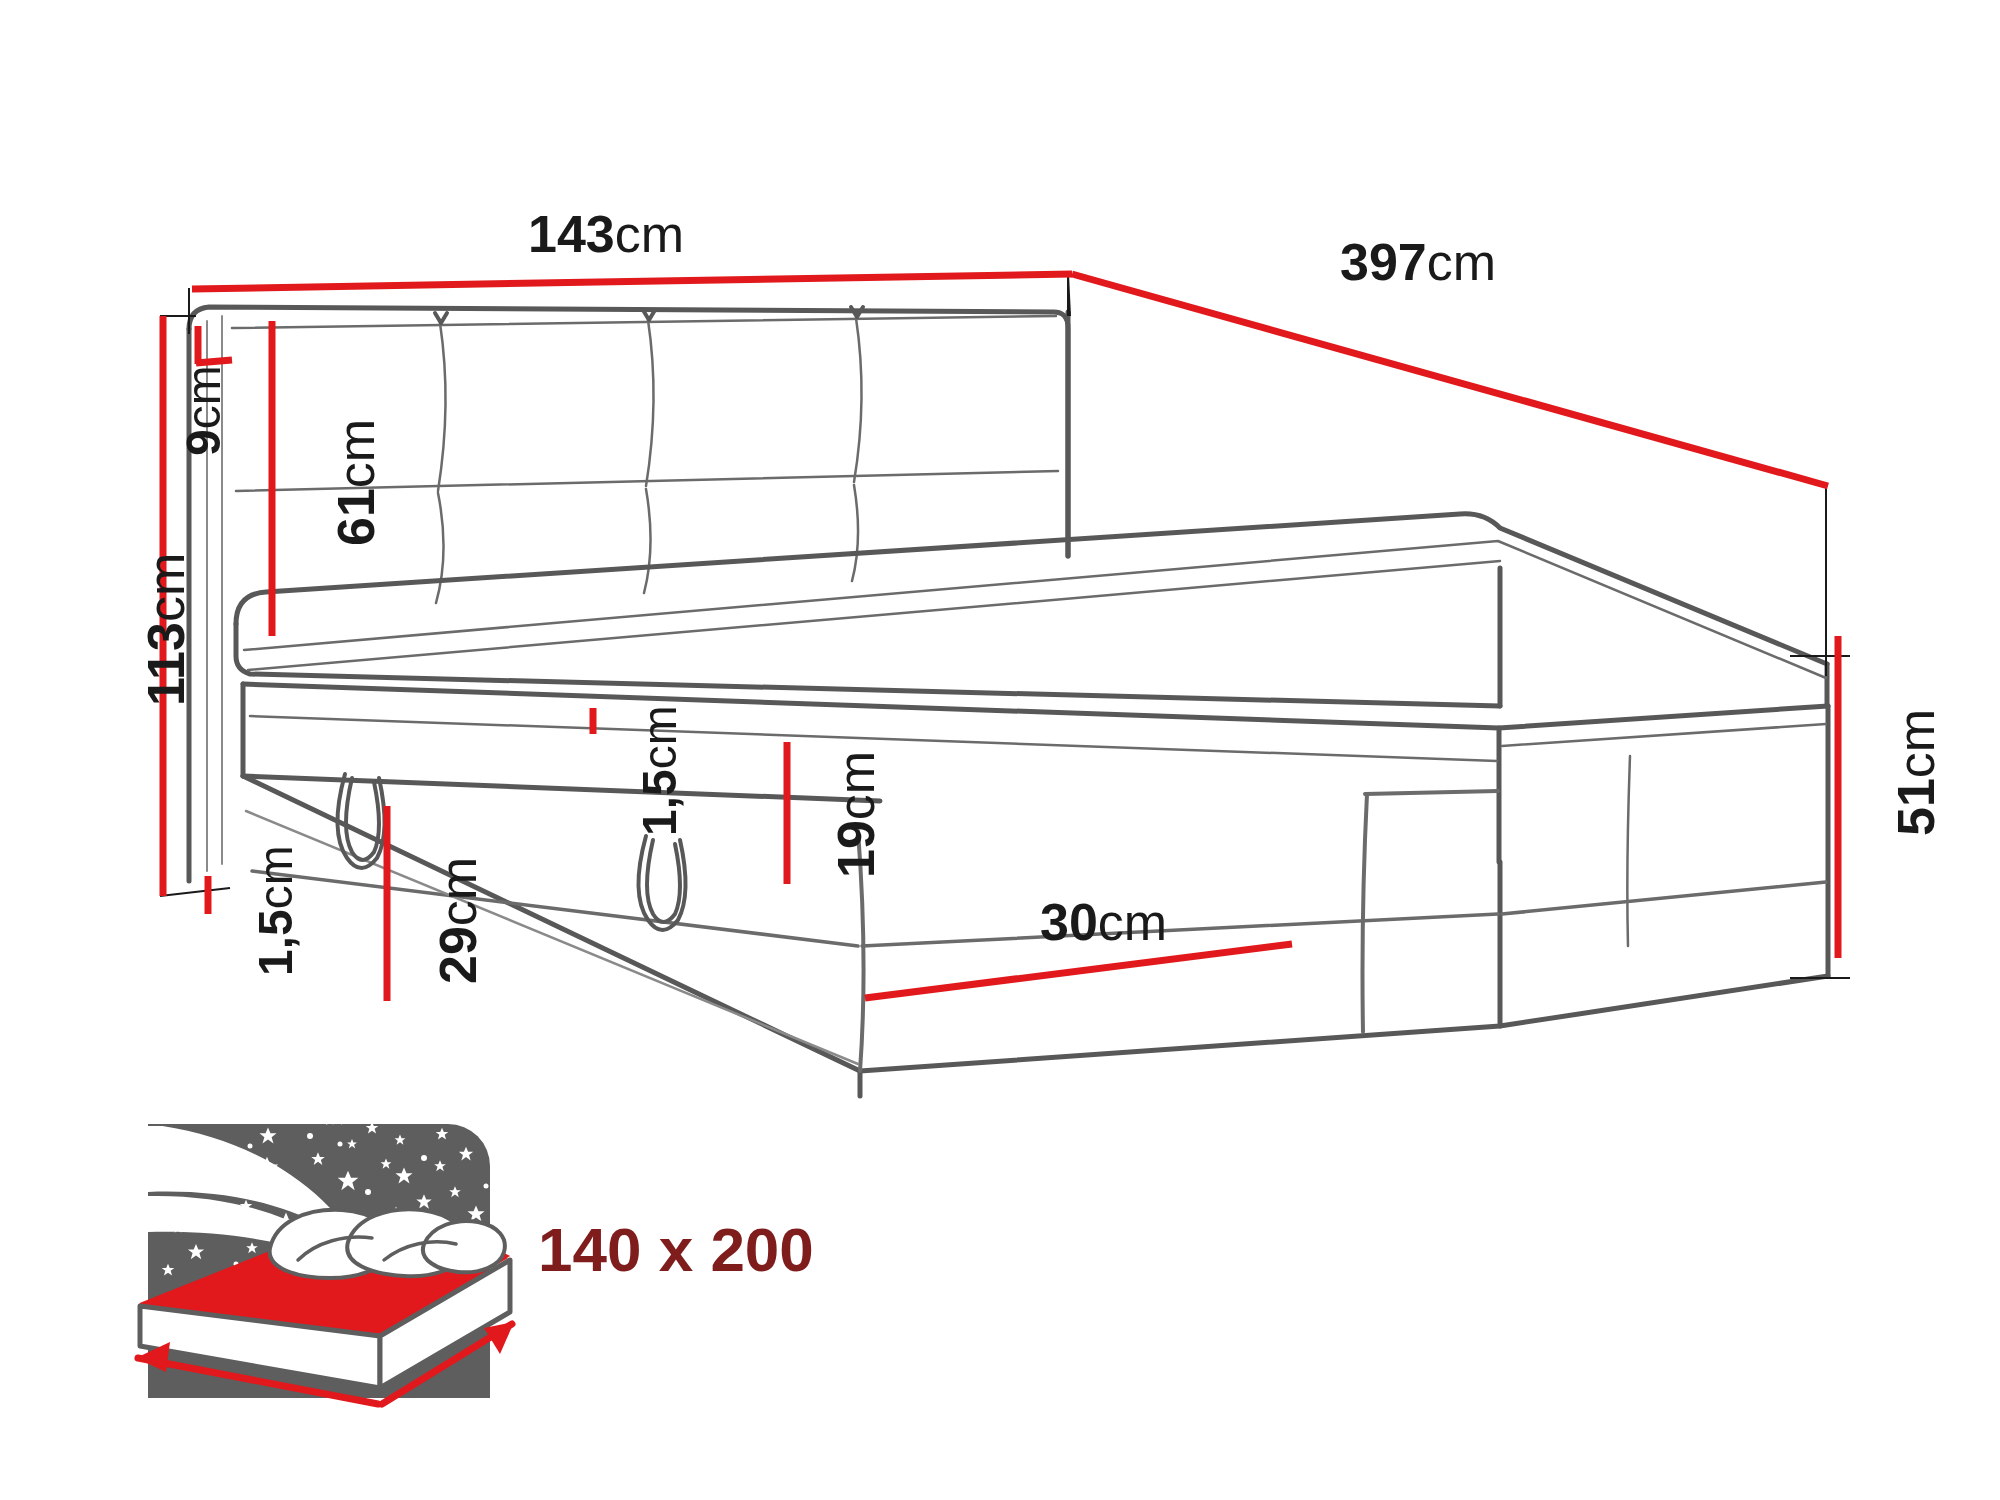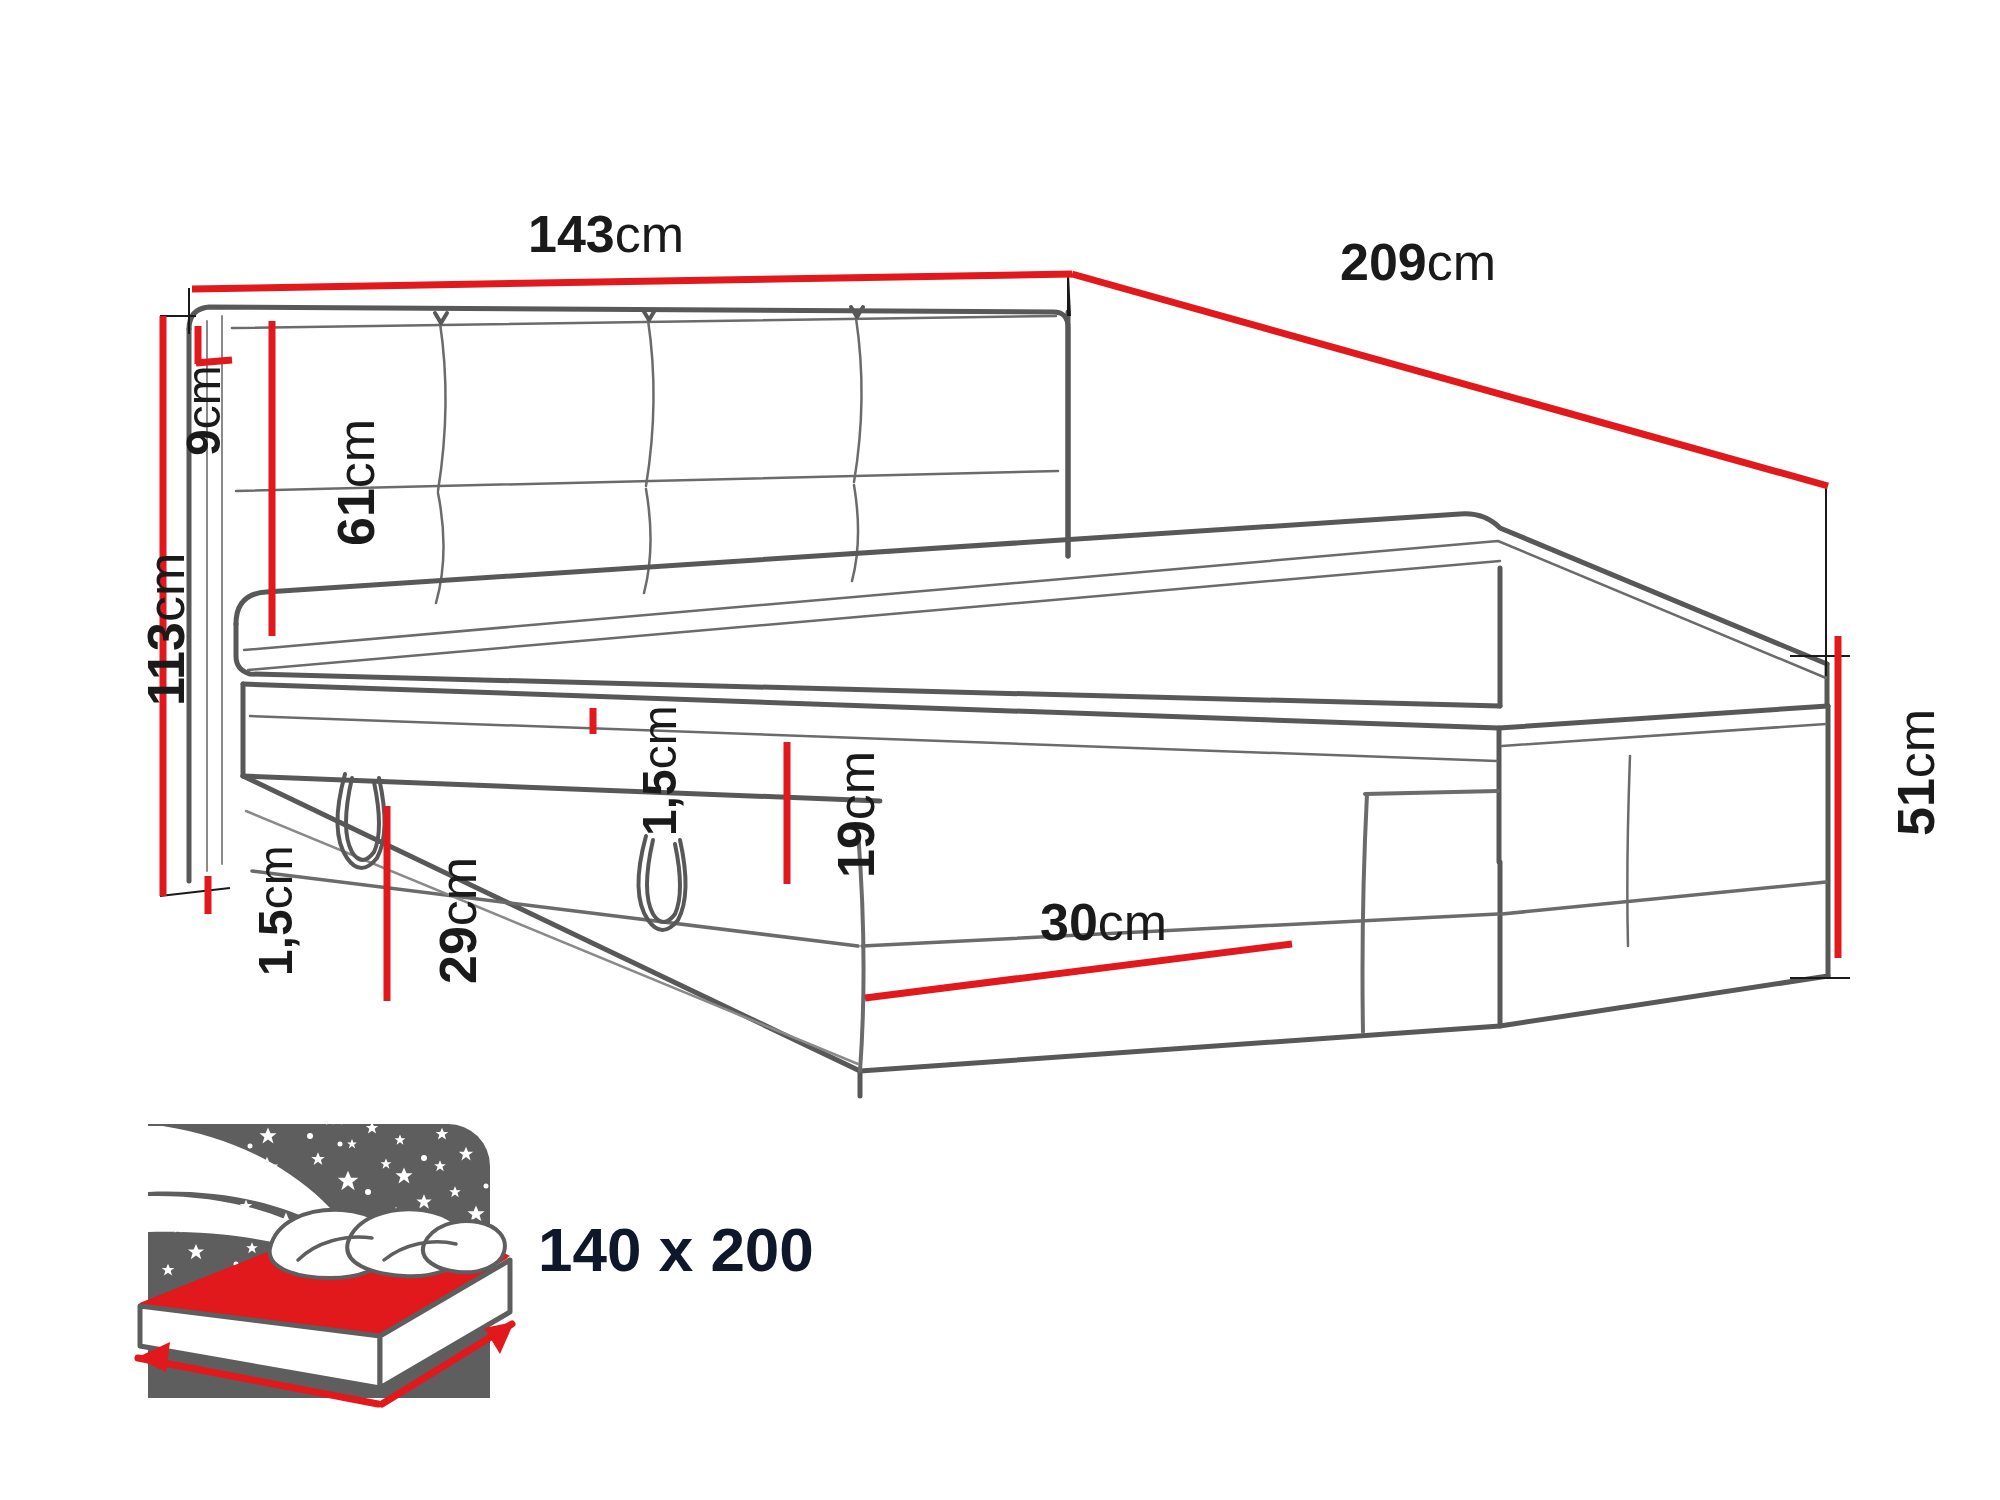--- a/index.html
+++ b/index.html
@@ -2,21 +2,21 @@
 <html><head>
 <meta charset="utf-8">
 <style>
   html,body{margin:0;padding:0;background:#ffffff;}
   body{width:2000px;height:1500px;font-family:"Liberation Sans",sans-serif;overflow:hidden;position:relative;}
   #stage{position:absolute;left:0;top:16px;width:2000px;height:1500px;background:#fff;}
   svg#diagram{position:absolute;left:0;top:0;width:2000px;height:1500px;display:block;}
   .dimlabel{position:absolute;font-family:"Liberation Sans",sans-serif;font-weight:bold;color:#1a1a1a;white-space:nowrap;line-height:1;}
   .dimlabel .unit{font-weight:normal;}
   .rot{transform-origin:0 0;}
-  #size-caption{position:absolute;font-family:"Liberation Sans",sans-serif;font-weight:bold;color:#0f172a;white-space:nowrap;}
+  #size-caption{position:absolute;font-family:"Liberation Sans",sans-serif;font-weight:bold;color:#7f1d1d;white-space:nowrap;}
 </style>
 </head>
 <body>
 
 <div id="stage">
 
   <svg id="diagram" viewBox="0 0 2000 1500" xmlns="http://www.w3.org/2000/svg">
 
     <defs>
       <clipPath id="starclip">
@@ -333,21 +333,21 @@
       </g>
 
     </g>
   </svg>
 
   <div class="dimlabel" style="left:528px; top:192px; font-size:52px;">
     <span>143</span><span class="unit">cm</span>
   </div>
 
   <div class="dimlabel" style="left:1340px; top:220px; font-size:52px;">
-    <span>209</span><span class="unit">cm</span>
+    <span>397</span><span class="unit">cm</span>
   </div>
 
   <div class="dimlabel rot" style="left:180px; top:440px; font-size:48px; transform:rotate(-90deg);">
     <span>9</span><span class="unit">cm</span>
   </div>
 
   <div class="dimlabel rot" style="left:330px; top:530px; font-size:52px; transform:rotate(-90deg);">
     <span>61</span><span class="unit">cm</span>
   </div>
 

